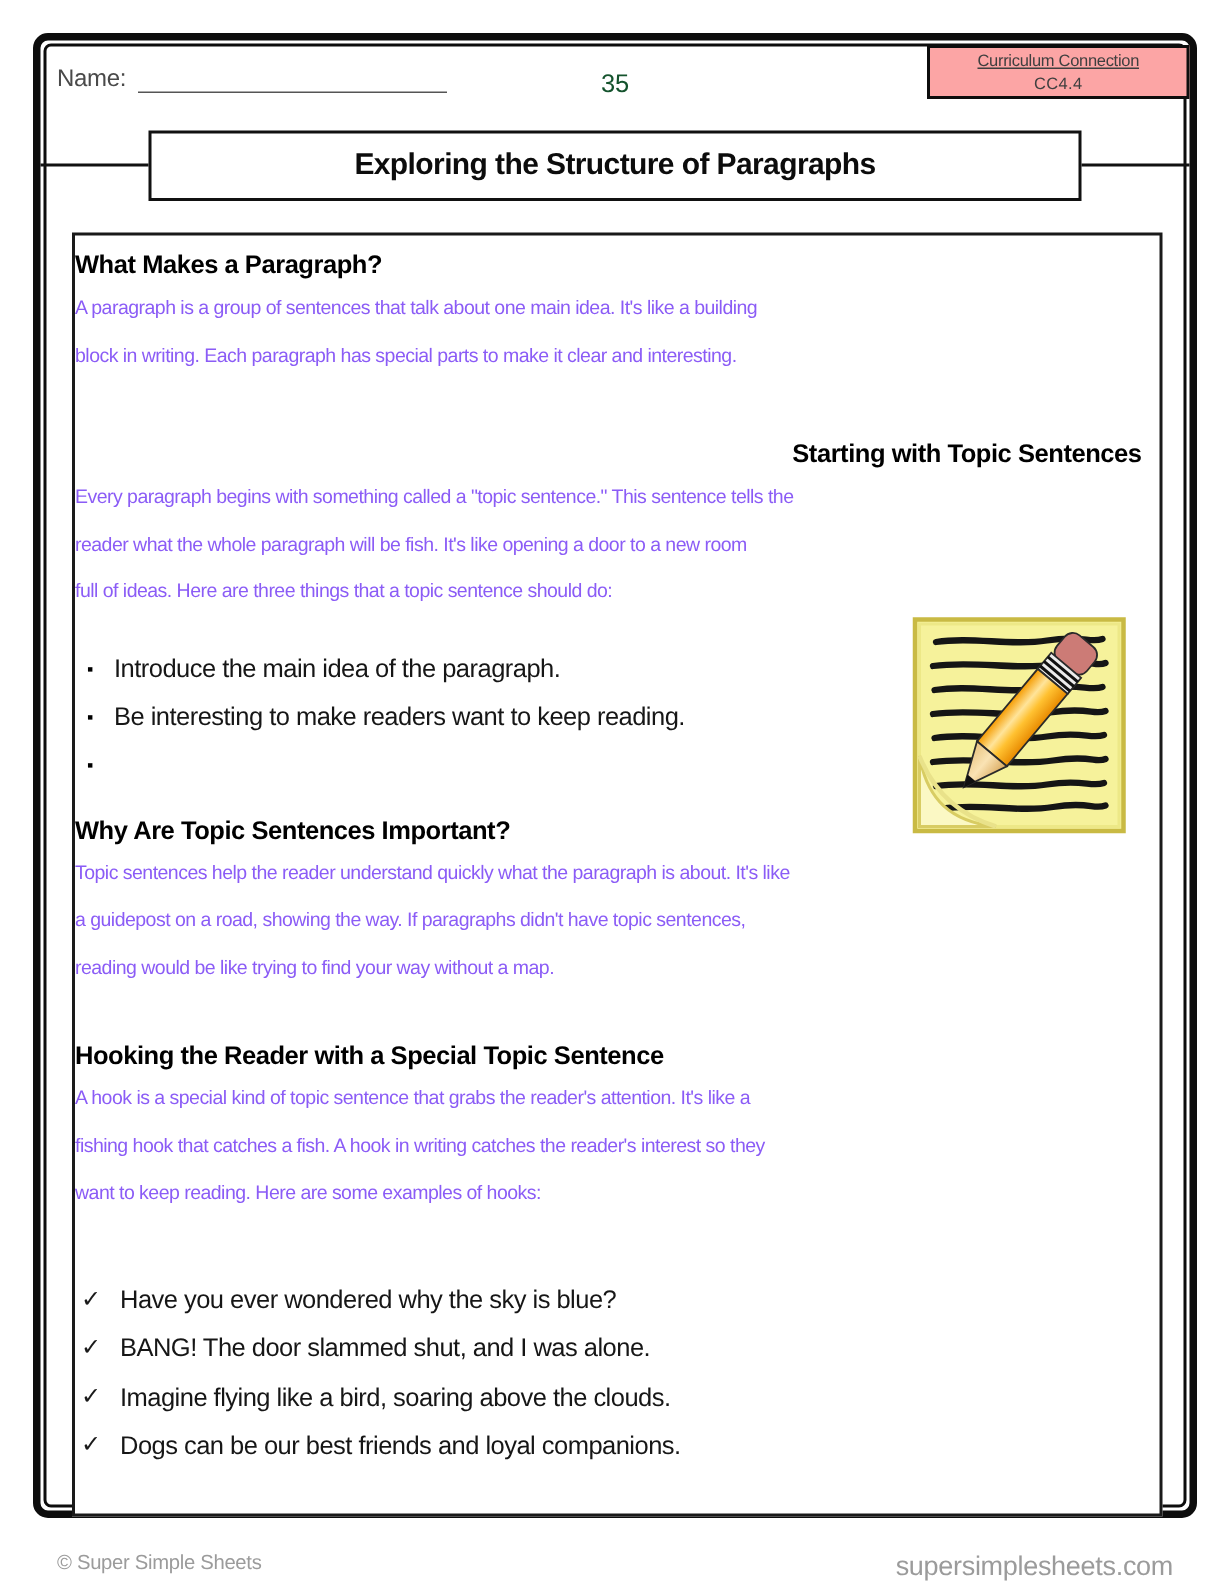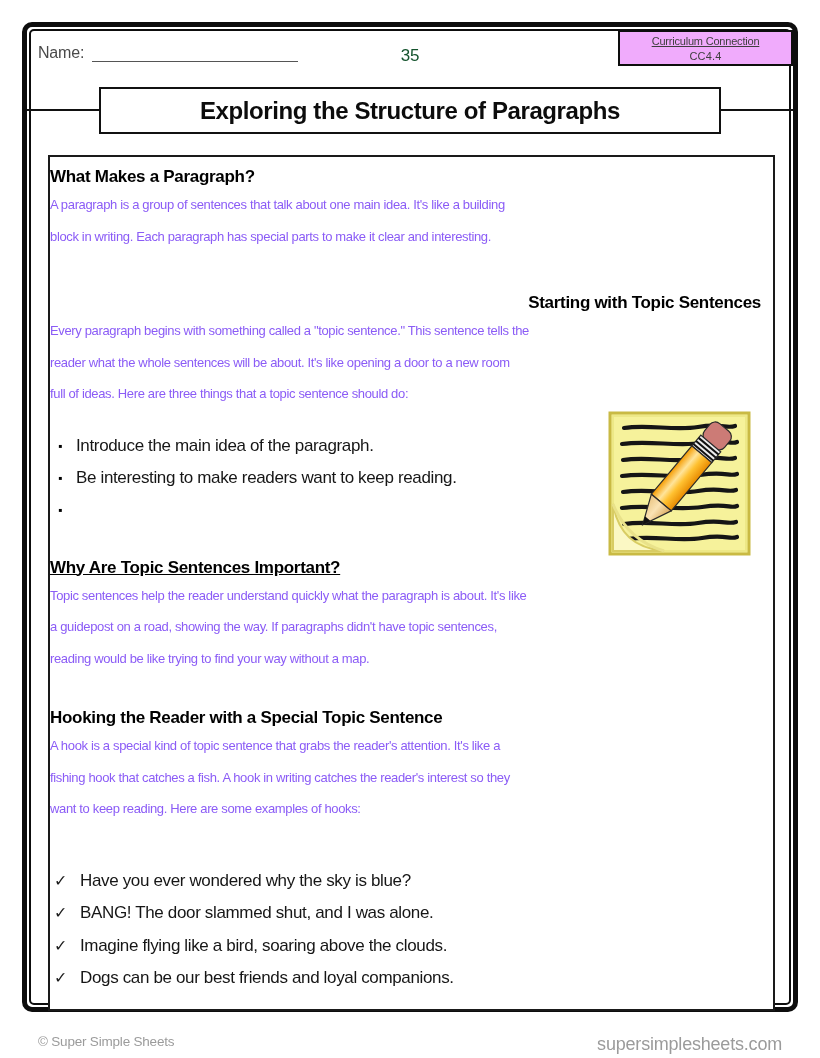--- a/index.html
+++ b/index.html
@@ -12,43 +12,43 @@
   .frame-inner { position:absolute; inset:2px; border:2px solid #0d0d0d; border-radius:5px; }
 
   
   .name-row { position:absolute; left:38px; top:44px; display:flex; align-items:flex-end; }
   .name-label { font-size:16px; color:#4a4a4a; letter-spacing:-0.2px; }
   .name-blank { display:inline-block; width:206px; height:18px;
                 border-bottom:1.6px solid #555; margin-left:8px; }
   .page-number { position:absolute; left:0; top:46px; width:820px; text-align:center;
                  font-size:17px; color:#14532d; letter-spacing:-0.2px; }
   .cc-badge { position:absolute; left:618px; top:30px; width:175px; height:36px;
-              background:#f0abfc; border:2px solid #0d0d0d; text-align:center;
+              background:#fca5a5; border:2px solid #0d0d0d; text-align:center;
               padding-top:2px; }
   .cc-title { font-size:11px; line-height:15px; color:#3f3f3f; text-decoration:underline;
               letter-spacing:-0.2px; }
   .cc-code  { font-size:11px; line-height:14px; color:#3f3f3f; letter-spacing:0.2px; }
 
   
   .title-rule { position:absolute; left:27px; top:109px; width:766px; height:2px; background:#111; }
   .title-box { position:absolute; left:99px; top:87px; width:622px; height:47px;
                background:#ffffff; border:2px solid #111; display:flex;
                align-items:center; justify-content:center; }
-  .title-text { font-size:24px; font-weight:bold; color:#0c0c0c; letter-spacing:-0.4px;
+  .title-text { font-size:20px; font-weight:bold; color:#0c0c0c; letter-spacing:-0.4px;
                 white-space:nowrap; }
 
   
   .content-box { position:absolute; left:48px; top:155px; width:727px; height:856px;
                  border:2px solid #1a1a1a; background:#fff; padding:8px 12px 0 0; }
   .section-heading { font-size:17px; font-weight:bold; color:#000;
                      letter-spacing:-0.3px; line-height:24px; }
   .body-line { font-size:13px; color:#8b5cf6; line-height:31.5px; letter-spacing:-0.35px;
                white-space:nowrap; }
   .mt-h2 { margin-top:39px;text-align:right; }
-  .mt-h3 { margin-top:30px;text-decoration:underline; }
+  .mt-h3 { margin-top:16px; }
   .mt-h4 { margin-top:32px; }
   .bullet-list { margin-top:20px; }
   .bullet-row { display:flex; line-height:32px; }
   .bullet-marker { width:26px; padding-left:8px; font-size:12px; color:#000; }
   .bullet-text { font-size:17px; color:#161616; letter-spacing:-0.35px; }
   .hook-list { margin-top:40px; }
   .hook-row { display:flex; line-height:32.5px; }
   .hook-marker { width:30px; padding-left:4px; font-size:16px; color:#1a1a1a; }
   .hook-text { font-size:17px; color:#161616; letter-spacing:-0.35px; }
 
@@ -84,21 +84,21 @@
 </div>
 
 <div class="content-box">
 
   <div class="section-heading">What Makes a Paragraph?</div>
   <div class="body-line">A paragraph is a group of sentences that talk about one main idea. It's like a building</div>
   <div class="body-line">block in writing. Each paragraph has special parts to make it clear and interesting.</div>
 
   <div class="section-heading mt-h2">Starting with Topic Sentences</div>
   <div class="body-line">Every paragraph begins with something called a "topic sentence." This sentence tells the</div>
-  <div class="body-line">reader what the whole sentences will be about. It's like opening a door to a new room</div>
+  <div class="body-line">reader what the whole paragraph will be fish. It's like opening a door to a new room</div>
   <div class="body-line">full of ideas. Here are three things that a topic sentence should do:</div>
 
   <div class="bullet-list">
     <div class="bullet-row">
       <span class="bullet-marker">▪</span>
       <span class="bullet-text">Introduce the main idea of the paragraph.</span>
     </div>
     <div class="bullet-row">
       <span class="bullet-marker">▪</span>
       <span class="bullet-text">Be interesting to make readers want to keep reading.</span>

